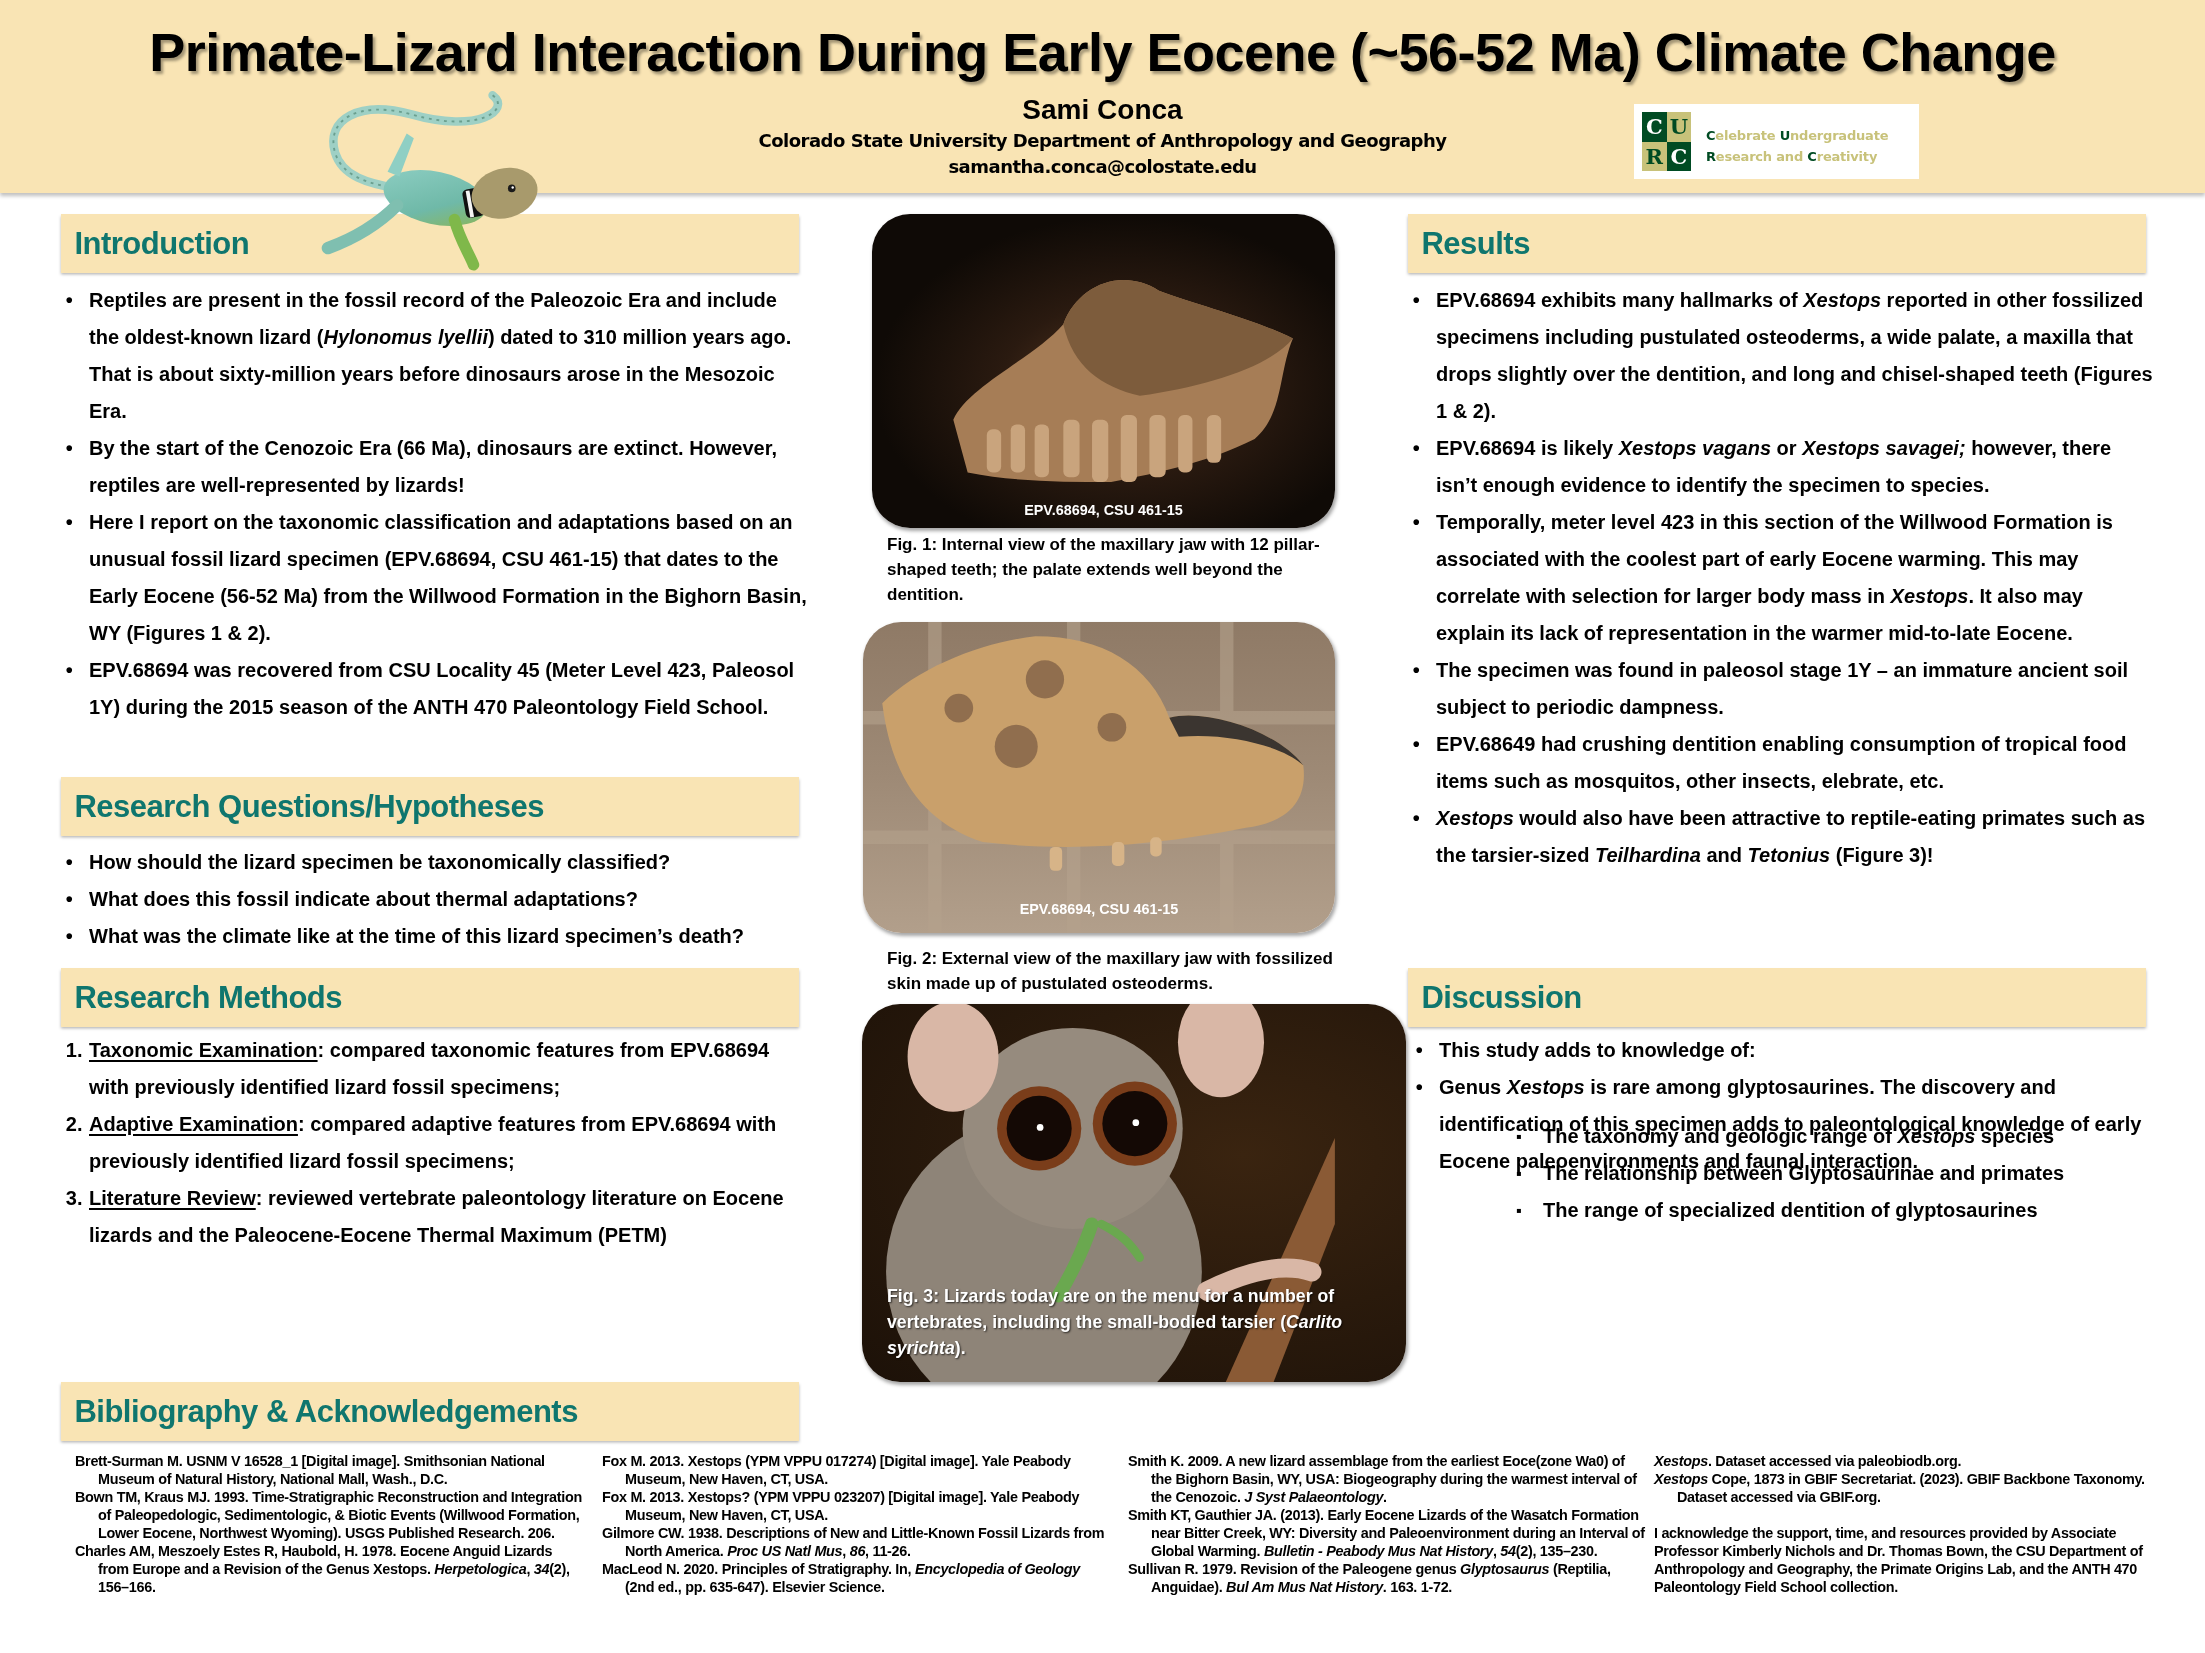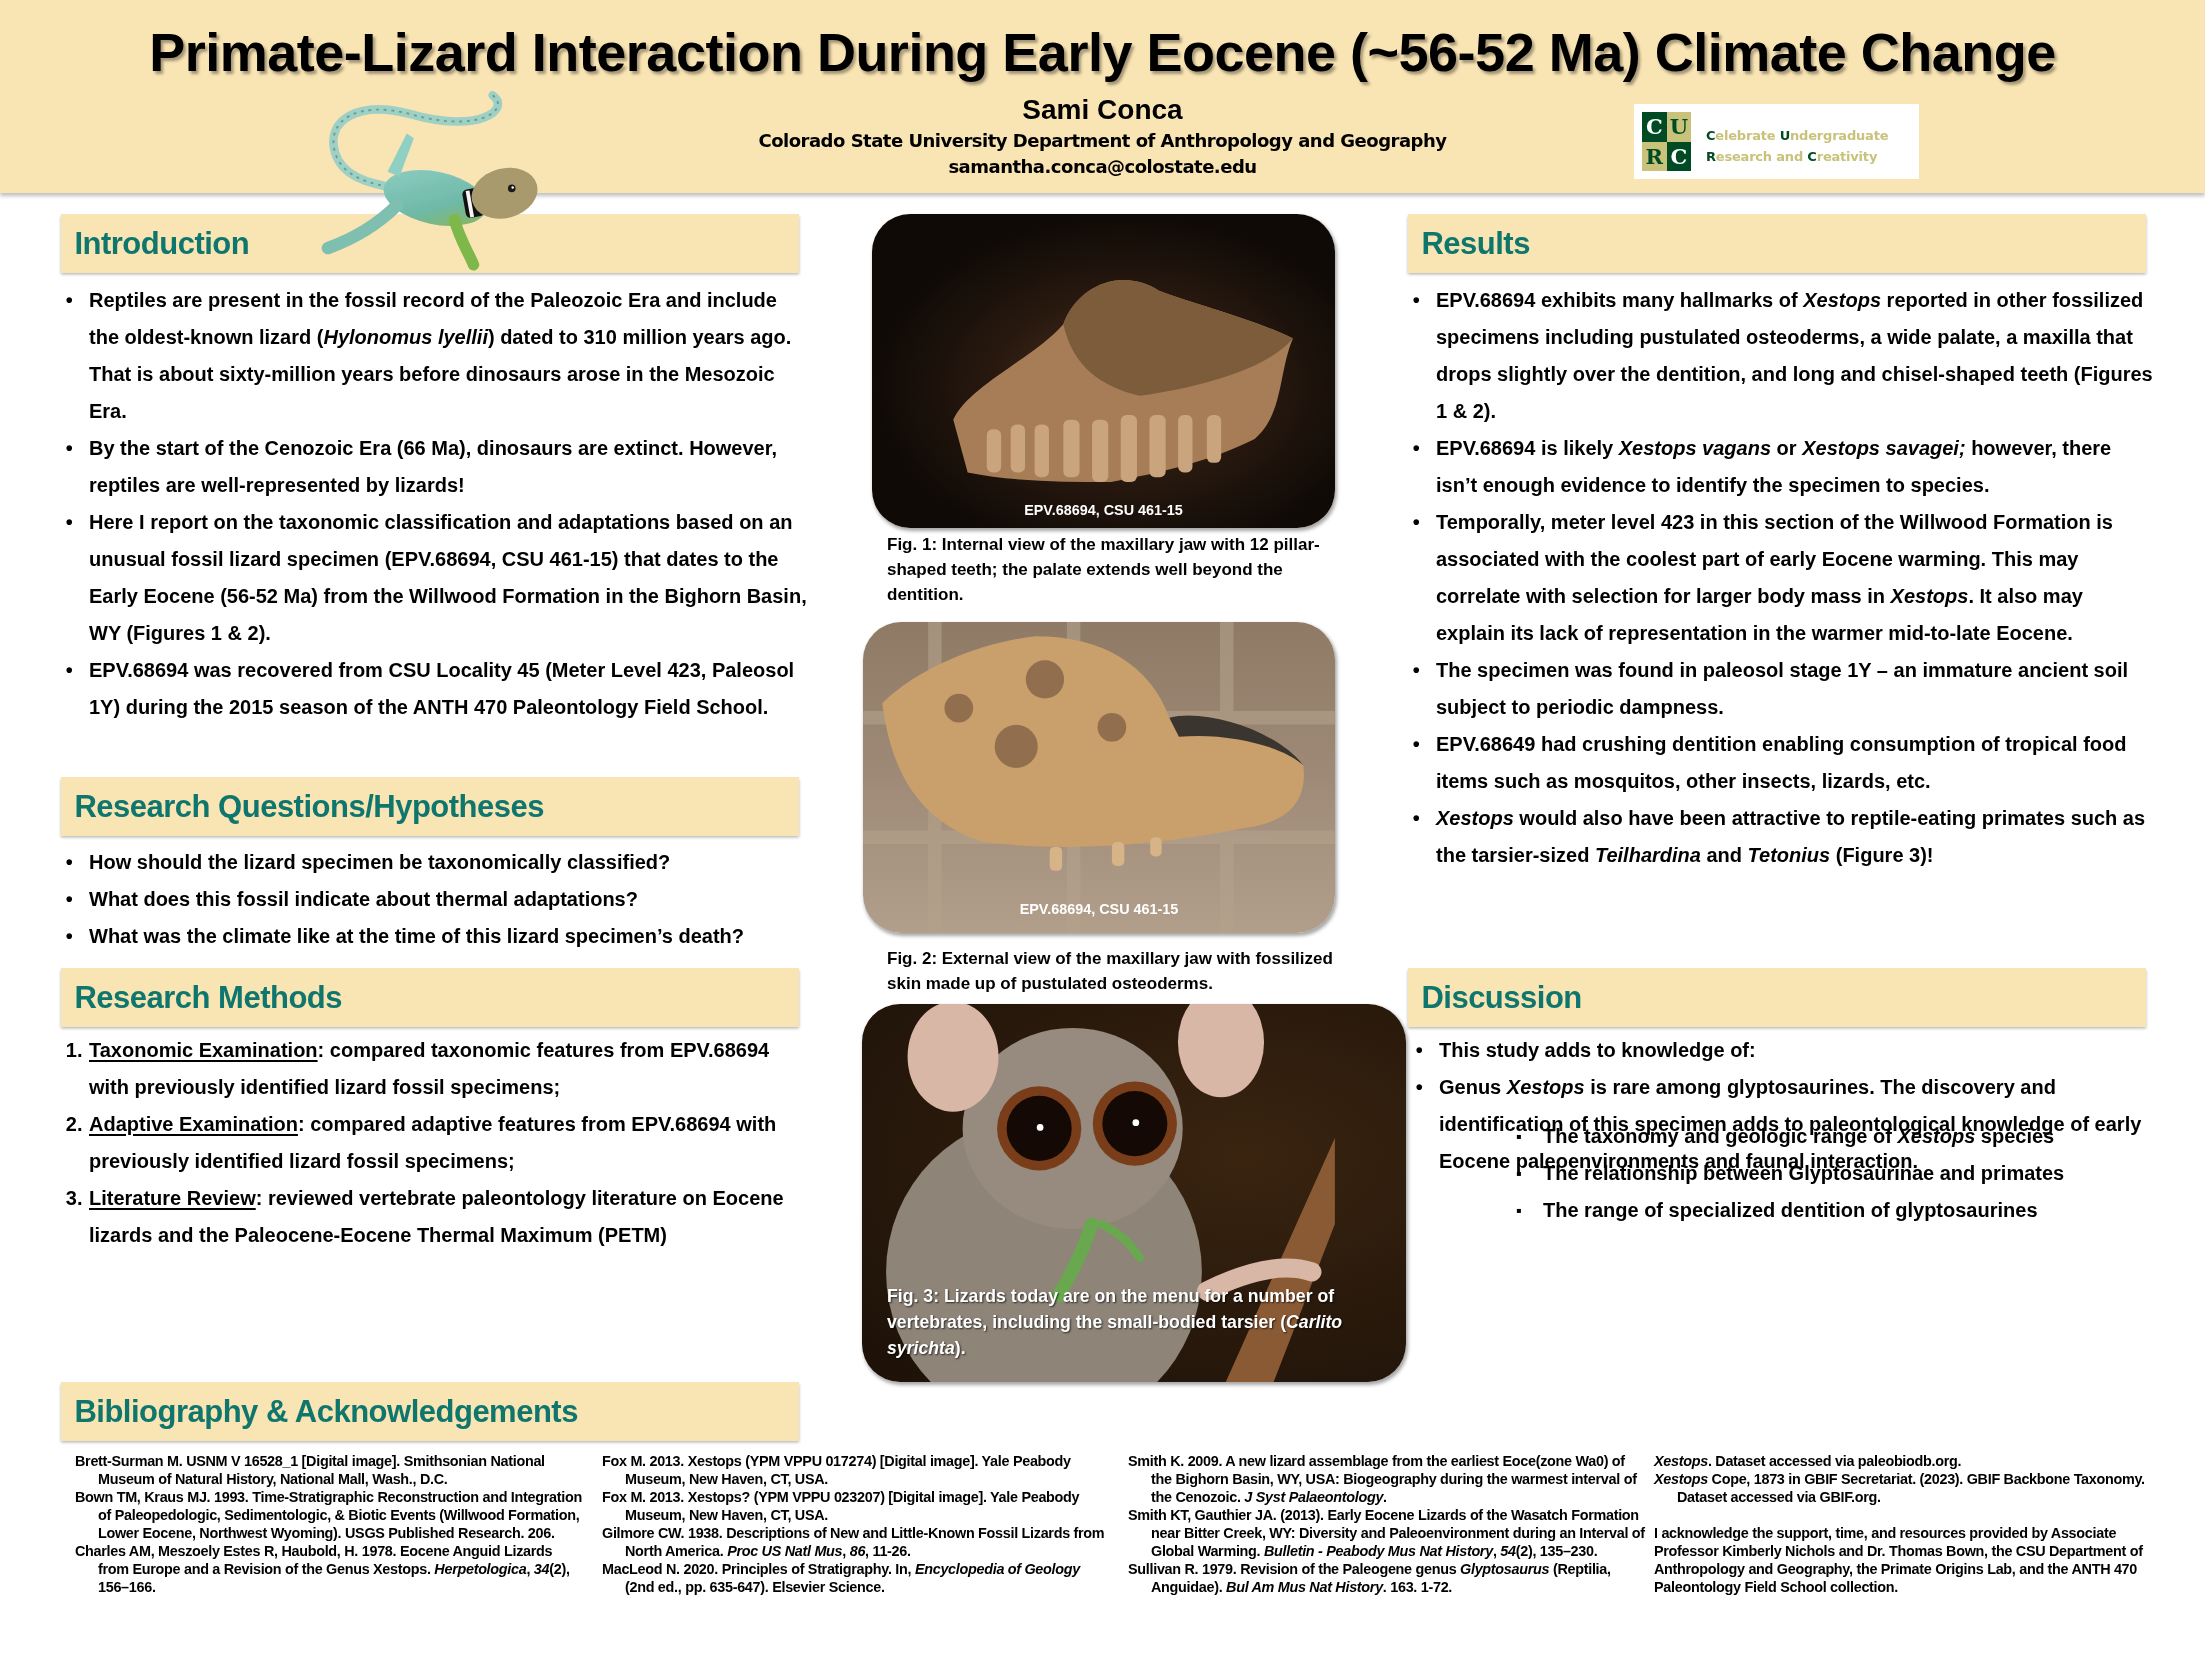--- a/index.html
+++ b/index.html
@@ -254,21 +254,21 @@
 </div>
 
 <div class="sec-head" style="left:1408px; top:214px; width:738px;">
   <span>Results</span>
 </div>
 <ul class="bullets" id="results-list" style="left:1409px; top:282px; width:747px;">
     <li>EPV.68694 exhibits many hallmarks of <i>Xestops</i> reported in other fossilized specimens including pustulated osteoderms, a wide palate, a maxilla that drops slightly over the dentition, and long and chisel-shaped teeth (Figures 1 &amp; 2).</li>
     <li>EPV.68694 is likely <i>Xestops vagans</i> or <i>Xestops savagei;</i> however, there isn’t enough evidence to identify the specimen to species.</li>
     <li>Temporally, meter level 423 in this section of the Willwood Formation is associated with the coolest part of early Eocene warming. This may correlate with selection for larger body mass in <i>Xestops</i>.  It also may explain its lack of representation in the warmer mid-to-late Eocene.</li>
     <li>The specimen was found in paleosol stage 1Y – an immature ancient soil subject to periodic dampness.</li>
-    <li>EPV.68649 had crushing dentition enabling consumption of tropical food items such as mosquitos, other insects, lizards, etc.</li>
+    <li>EPV.68649 had crushing dentition enabling consumption of tropical food items such as mosquitos, other insects, elebrate, etc.</li>
     <li><i>Xestops</i> would also have been attractive to reptile-eating primates such as the tarsier-sized <i>Teilhardina</i> and <i>Tetonius</i> (Figure 3)!</li>
   </ul>
 
 <div class="sec-head" style="left:1408px; top:968px; width:738px;">
   <span>Discussion</span>
 </div>
 <ul class="bullets" id="discussion-list" style="left:1412px; top:1032px; width:747px;">
     <li>This study adds to knowledge of:</li>
     <li>Genus <i>Xestops</i> is rare among glyptosaurines. The discovery and identification of this specimen adds to paleontological knowledge of early Eocene paleoenvironments and faunal interaction.</li>
   </ul>

